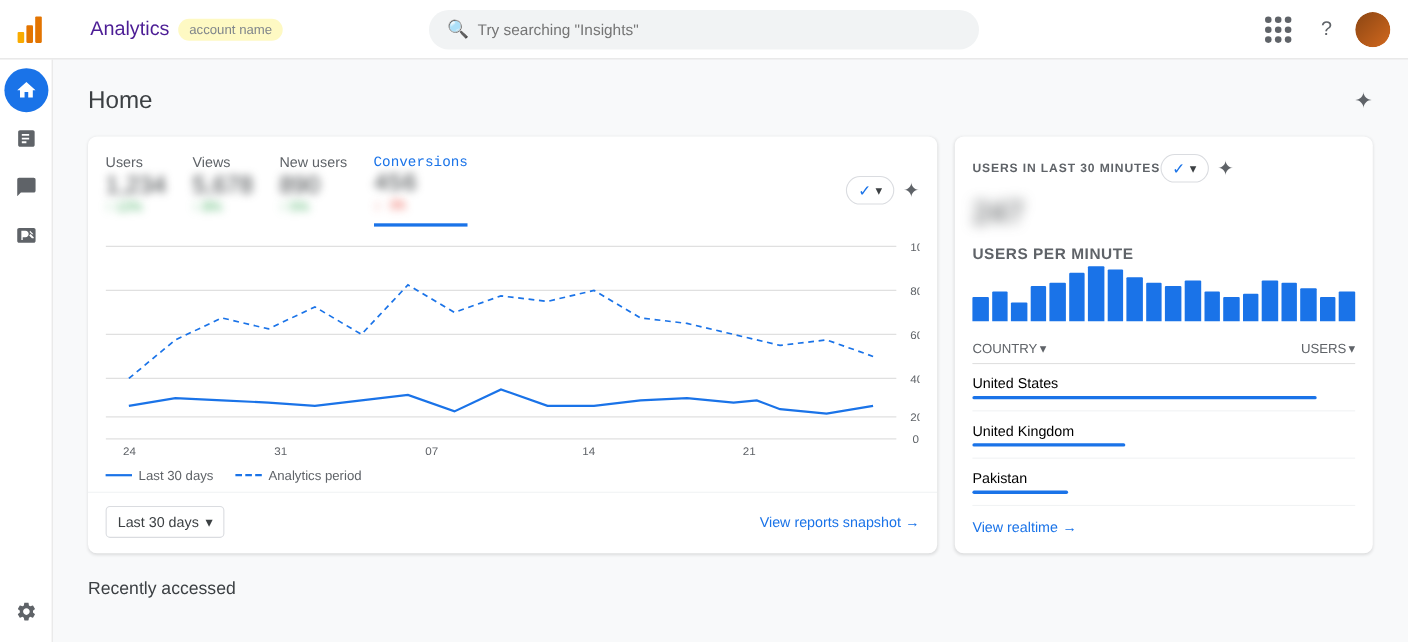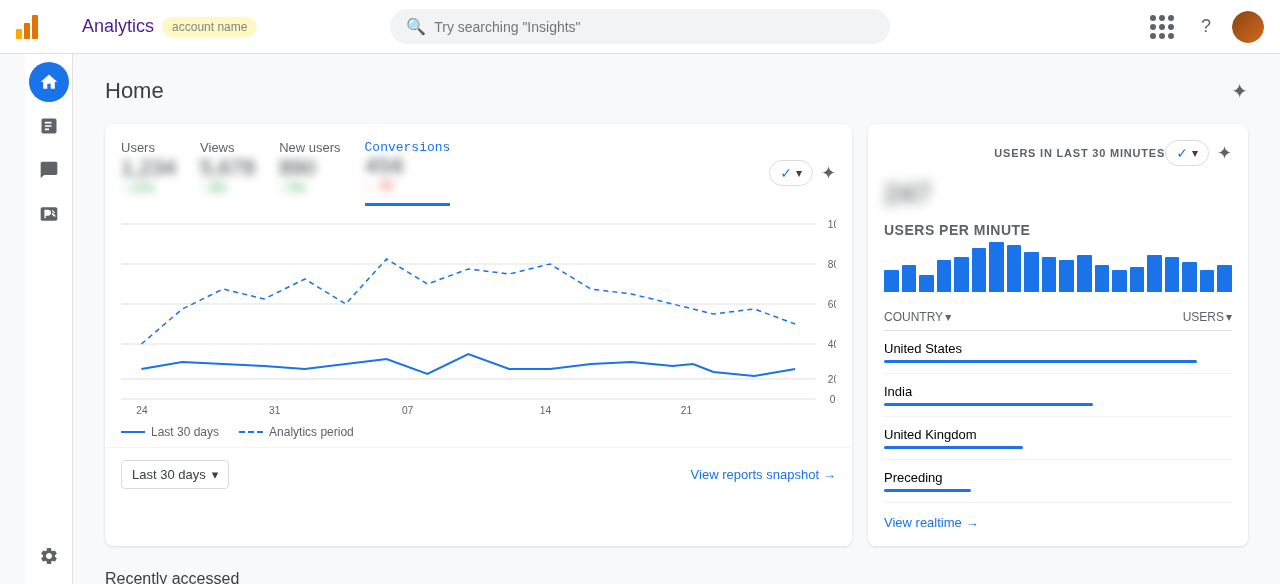--- a/index.html
+++ b/index.html
@@ -30,21 +30,21 @@
     }
     .nav-right { display: flex; align-items: center; gap: 8px; margin-left: auto; }
     .nav-icon-btn {
       width: 36px; height: 36px; border-radius: 50%; border: none; background: transparent;
       cursor: pointer; display: flex; align-items: center; justify-content: center; color: #5f6368;
     }
     .avatar { width: 32px; height: 32px; border-radius: 50%; overflow: hidden; cursor: pointer; }
     .avatar-inner { width: 100%; height: 100%; background: linear-gradient(135deg, #8b4513, #d2691e); border-radius: 50%; }
 
     
-    .app-body { display: flex; height: calc(100vh - 54px); padding-left: 25px; }
+    .app-body { display: flex; height: calc(100vh - 54px); }
 
     
     .sidebar {
       width: 48px; background: #fff; border-right: 1px solid #e0e0e0;
       display: flex; flex-direction: column; align-items: center; padding: 8px 0; gap: 4px;
     }
     .sidebar-item {
       width: 40px; height: 40px; border-radius: 50%; display: flex; align-items: center;
       justify-content: center; cursor: pointer; color: #5f6368;
     }
@@ -110,21 +110,21 @@
       display: flex; align-items: center; gap: 6px; border: 1px solid #dadce0;
       border-radius: 4px; padding: 6px 10px; cursor: pointer; font-size: 13px; background: #fff;
     }
     .view-reports-link { color: #1a73e8; font-size: 13px; cursor: pointer; display: flex; align-items: center; gap: 4px; }
 
     
     .realtime-card {
       width: 380px; background: #fff; border-radius: 8px;
       box-shadow: 0 1px 3px rgba(0,0,0,0.12); padding: 16px; display: flex; flex-direction: column; gap: 12px;
     }
-    .realtime-header { display: flex; align-items: center; justify-content: flex-end; }
+    .realtime-header { display: flex; align-items: center; justify-content: flex-start; }
     .realtime-title { font-size: 11px; font-weight: 600; color: #5f6368; letter-spacing: 0.8px; text-transform: uppercase; }
     .realtime-count { font-size: 28px; font-weight: 300; color: #3c4043; }
     .users-per-minute { font-size: 14px; color: #5f6368; letter-spacing: 0.5px; text-transform: uppercase; font-weight: 600; margin-bottom: 4px; }
 
     
     .mini-bars { display: flex; align-items: flex-end; gap: 3px; height: 50px; }
     .mini-bar { background: #1a73e8; border-radius: 1px 1px 0 0; min-width: 8px; }
     .country-table-header { display: flex; justify-content: space-between; padding: 6px 0; border-bottom: 1px solid #e0e0e0; }
     .country-table-header span { font-size: 12px; color: #5f6368; cursor: pointer; display: flex; align-items: center; gap: 2px; }
     .country-row { padding: 10px 0; border-bottom: 1px solid #f1f3f4; position: relative; }
@@ -363,29 +363,25 @@
               <span>USERS</span>
               <span> ▾</span>
             </span>
           </div>
           <div id="country-rows">
               <div class="country-row">
       <span class="country-name">United States</span>
       <div class="country-bar" style="width:90%"></div>
     </div>
               <div class="country-row">
-      <span class="country-name">India</span>
-      <div class="country-bar" style="width:60%"></div>
-    </div>
-              <div class="country-row">
       <span class="country-name">United Kingdom</span>
       <div class="country-bar" style="width:40%"></div>
     </div>
               <div class="country-row">
-      <span class="country-name">Preceding</span>
+      <span class="country-name">Pakistan</span>
       <div class="country-bar" style="width:25%"></div>
     </div>
             </div>
         </div>
 
         <div class="view-realtime-link">
           <span>View realtime</span>
           <span>→</span>
         </div>
       </div>

